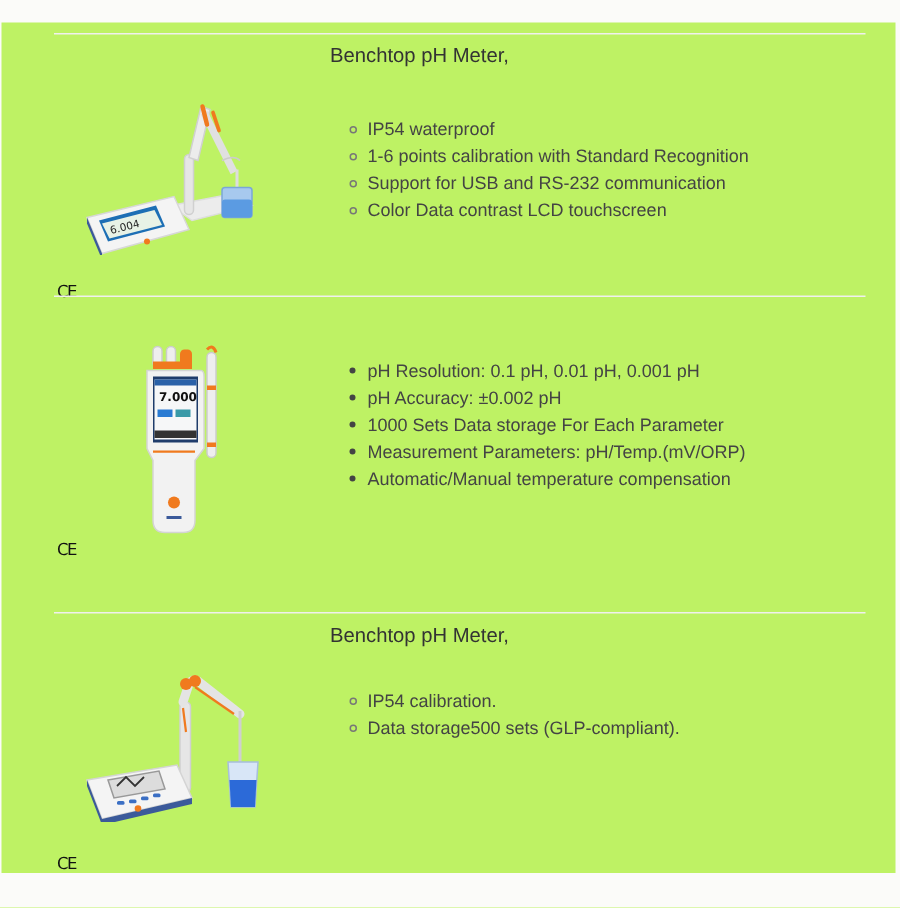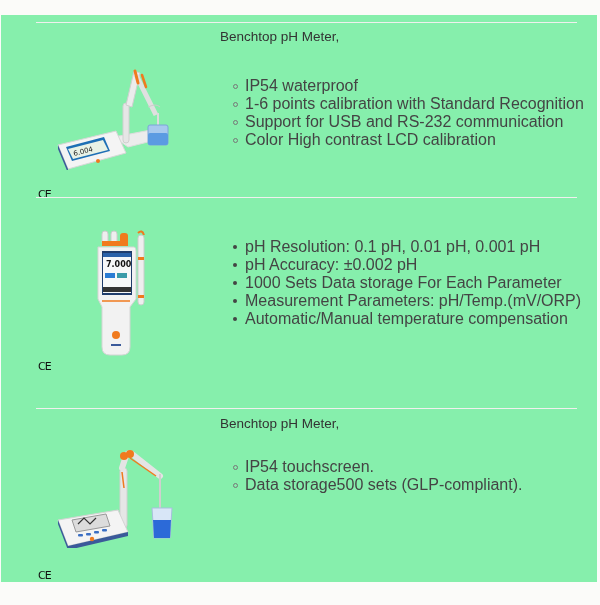--- a/index.html
+++ b/index.html
@@ -4,21 +4,21 @@
 <style>
   html, body { margin:0; padding:0; }
   body {
     width:600px; height:605px; overflow:hidden;
     background:#fbfbf9;
     font-family:"Liberation Sans", sans-serif;
     position:relative;
   }
   .card {
     position:absolute; left:1px; top:15px; width:596px; height:567px;
-    background:#86efac;
+    background:#bef264;
   }
   .divider {
     position:absolute; left:35px; width:541px; height:1px; background:#f0f0ee;
   }
   .product {
     position:absolute; left:0; width:596px;
   }
   .prod-img {
     position:absolute;
   }
@@ -26,21 +26,21 @@
     position:absolute; left:37px; font-size:11px; color:#111; letter-spacing:-1px;
     font-family:"DejaVu Sans", sans-serif;
   }
   .title {
     position:absolute; left:219px; font-size:13.5px; color:#333;
   }
   ul.feat {
     position:absolute; left:244px; margin:0; padding:0; list-style:none;
   }
   ul.feat li {
-    font-size:16px; color:#444; height:18px; line-height:18px; position:relative;
+    font-size:12px; color:#444; height:18px; line-height:18px; position:relative;
   }
   ul.feat li::before {
     content:""; position:absolute; left:-12px; top:7px; width:4px; height:4px; border-radius:50%;
   }
   ul.circle li::before { border:1px solid #777; width:3px; height:3px; }
   ul.disc li::before { background:#444; }
 </style>
 </head>
 <body>
 
@@ -70,21 +70,21 @@
       <path d="M10 82 L48 72 L54 86 L16 96 Z" fill="#1d6fb5"></path>
       <path d="M12 84 L47 75 L52 85 L17 94 Z" fill="#e8f2e6"></path>
       <text x="18" y="91" font-size="7" font-family="DejaVu Sans, sans-serif" fill="#222" transform="rotate(-14 18 91)">6.004</text>
       <circle cx="42" cy="96" r="2" fill="#f07a1e"></circle>
     </svg>
     <div class="ce" style="top:166px">CE</div>
     <ul class="feat circle" style="top:55px">
       <li>IP54 waterproof</li>
       <li>1-6 points calibration with Standard Recognition</li>
       <li>Support for USB and RS-232 communication</li>
-      <li>Color High contrast LCD calibration</li>
+      <li>Color Data contrast LCD touchscreen</li>
     </ul>
   </div>
 
   <div class="divider" style="top:182px"></div>
   <div class="product" style="top:182px;height:211px">
     <svg class="prod-img" style="left:95px;top:32px" width="60" height="130" viewBox="0 0 60 130">
 
       <rect x="6" y="2" width="6" height="14" rx="3" fill="#eee" stroke="#ccc"></rect>
       <rect x="15" y="2" width="6" height="14" rx="3" fill="#eee" stroke="#ccc"></rect>
       <rect x="24" y="4" width="8" height="12" rx="3" fill="#f07a1e"></rect>
@@ -139,17 +139,17 @@
       <path d="M16 72 L50 66 L54 78 L20 84 Z" fill="#dcdcdc" stroke="#999"></path>
       <path d="M22 76 L28 70 L34 76 L40 70" stroke="#333" fill="none" stroke-width="1.2"></path>
       <rect x="22" y="86" width="5" height="2.5" rx="1" fill="#3b6fc4"></rect>
       <rect x="30" y="85" width="5" height="2.5" rx="1" fill="#3b6fc4"></rect>
       <rect x="38" y="83" width="5" height="2.5" rx="1" fill="#3b6fc4"></rect>
       <rect x="46" y="81" width="5" height="2.5" rx="1" fill="#3b6fc4"></rect>
       <circle cx="36" cy="91" r="2.2" fill="#f07a1e"></circle>
     </svg>
     <div class="ce" style="top:161px">CE</div>
     <ul class="feat circle" style="top:50px">
-      <li>IP54 touchscreen.</li>
+      <li>IP54 calibration.</li>
       <li>Data storage500 sets (GLP-compliant).</li>
     </ul>
   </div>
 </div>
 
 </body></html>

